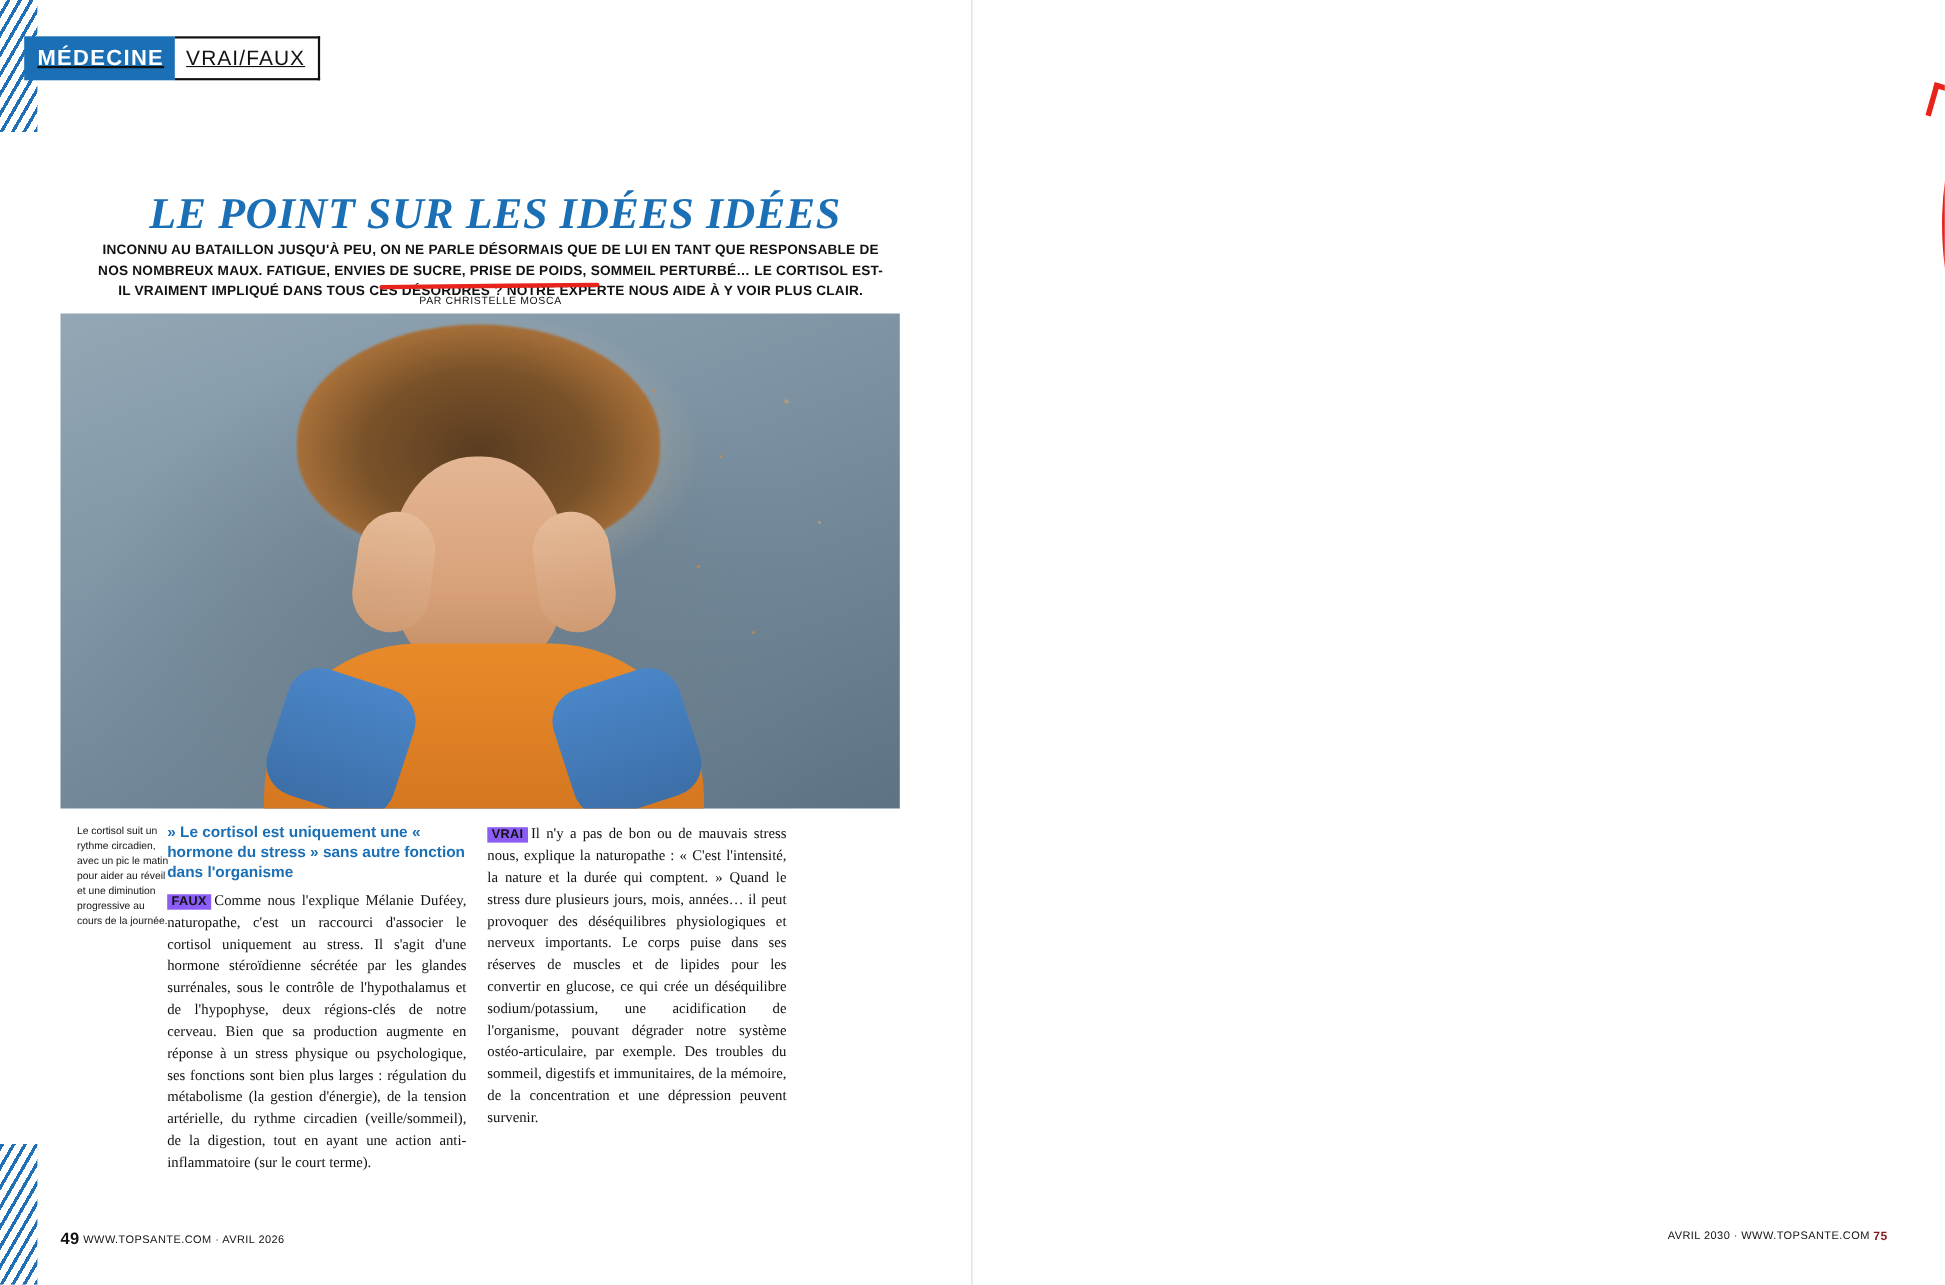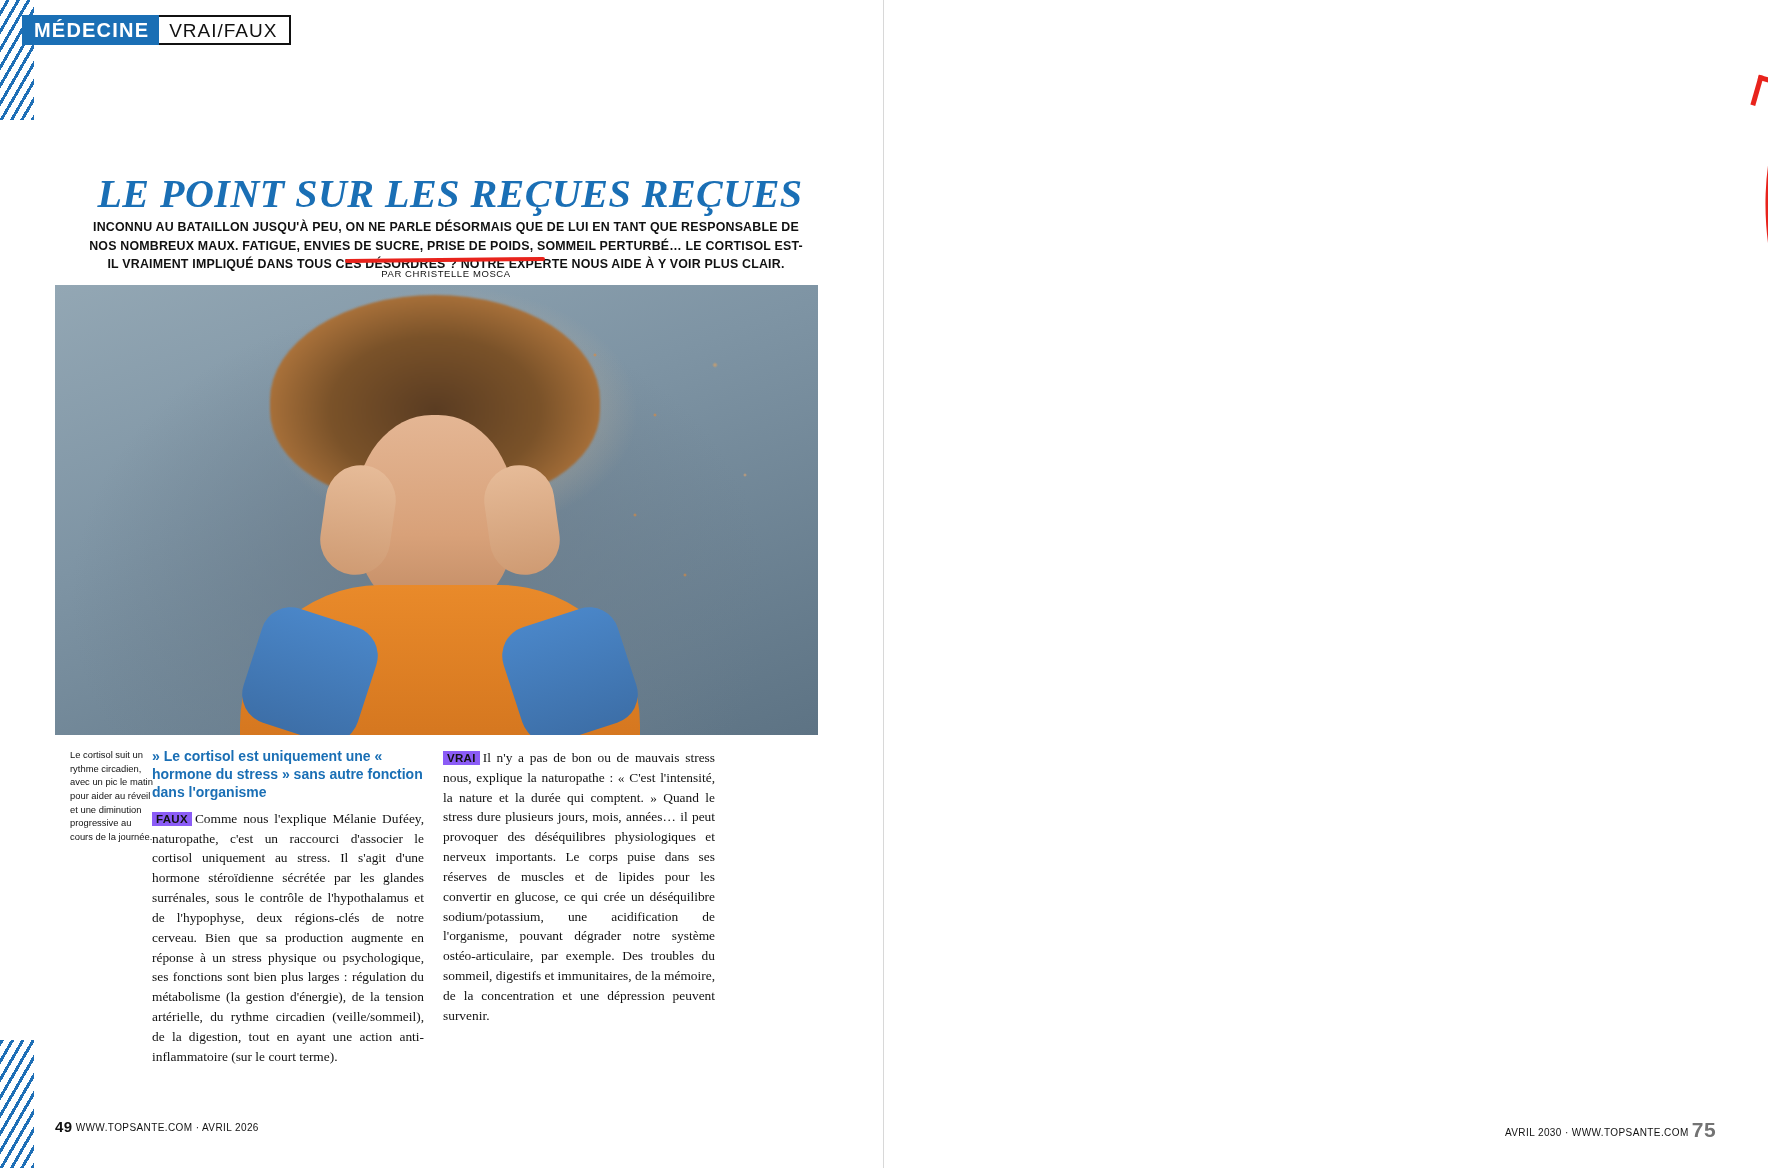--- a/index.html
+++ b/index.html
@@ -24,21 +24,21 @@
     background:repeating-linear-gradient(
       -60deg,#1f6fb6 0 3px,#ffffff 3px 9px);
   }
   .hatch-b{
     position:absolute;left:0;top:1040px;width:34px;height:128px;
     background:repeating-linear-gradient(
       -60deg,#1f6fb6 0 3px,#ffffff 3px 9px);
   }
 
   
-  .rubric{position:absolute;left:22px;top:15px;display:flex;align-items:stretch;height:30px;}
+  .rubric{position:absolute;left:22px;top:33px;display:flex;align-items:stretch;height:40px;text-decoration:underline;}
   .rubric .blue{
     background:#1a6fb5;color:#fff;font-family:"Liberation Sans",sans-serif;
     font-weight:bold;font-size:20px;letter-spacing:1.2px;padding:4px 10px 3px 12px;
     display:flex;align-items:center;
   }
   .rubric .white{
     background:#fff;color:#111;font-family:"Liberation Sans",sans-serif;
     font-size:19px;letter-spacing:1px;padding:4px 12px 3px 10px;display:flex;align-items:center;
     border:2px solid #111;border-left:none;
   }
@@ -140,21 +140,21 @@
   }
   .folio-left{
     position:absolute;left:55px;top:1118px;font-family:"Liberation Sans",sans-serif;
     font-size:10px;letter-spacing:.4px;color:#111;
   }
   .folio-left .num{font-size:15px;font-weight:bold;vertical-align:-1px;}
   .folio-right{
     position:absolute;right:52px;top:1118px;font-family:"Liberation Sans",sans-serif;
     font-size:10px;letter-spacing:.4px;color:#111;text-align:right;
   }
-  .folio-right .num{font-size:21px;font-weight:bold;color:#737373;vertical-align:-1px;}
+  .folio-right .num{font-size:11px;font-weight:bold;color:#7f1d1d;vertical-align:-1px;}
   .red-ellipse{
     position:absolute;left:882px;top:58px;width:160px;height:312px;
     border:5px solid #e8231c;border-radius:50%;transform:rotate(-4deg);
   }
   .red-ellipse:after{
     content:"";position:absolute;left:-8px;top:10px;width:26px;height:26px;
     border-left:5px solid #e8231c;border-top:5px solid #e8231c;transform:rotate(20deg);
   }
 </style>
 </head>
@@ -164,21 +164,21 @@
 
   <div class="left-page">
     <div class="hatch"></div>
     <div class="hatch-b"></div>
 
     <div class="rubric">
       <div class="blue">MÉDECINE</div>
       <div class="white">VRAI/FAUX</div>
     </div>
 
-    <div class="title-sub">LE POINT SUR LES REÇUES REÇUES</div>
+    <div class="title-sub">LE POINT SUR LES IDÉES IDÉES</div>
     <div class="chapo">INCONNU AU BATAILLON JUSQU'À PEU, ON NE PARLE DÉSORMAIS QUE DE LUI EN TANT QUE RESPONSABLE DE NOS NOMBREUX MAUX. FATIGUE, ENVIES DE SUCRE, PRISE DE POIDS, SOMMEIL PERTURBÉ… LE CORTISOL EST-IL VRAIMENT IMPLIQUÉ DANS TOUS CES DÉSORDRES ? NOTRE EXPERTE NOUS AIDE À Y VOIR PLUS CLAIR.</div>
     <div class="redline"></div>
     <div class="byline">PAR CHRISTELLE MOSCA</div>
 
     <div class="photo">
       <div class="hair"></div>
       <div class="sparks"></div>
       <div class="face"></div>
       <div class="sweater"></div>
       <div class="sleeve-l"></div>

